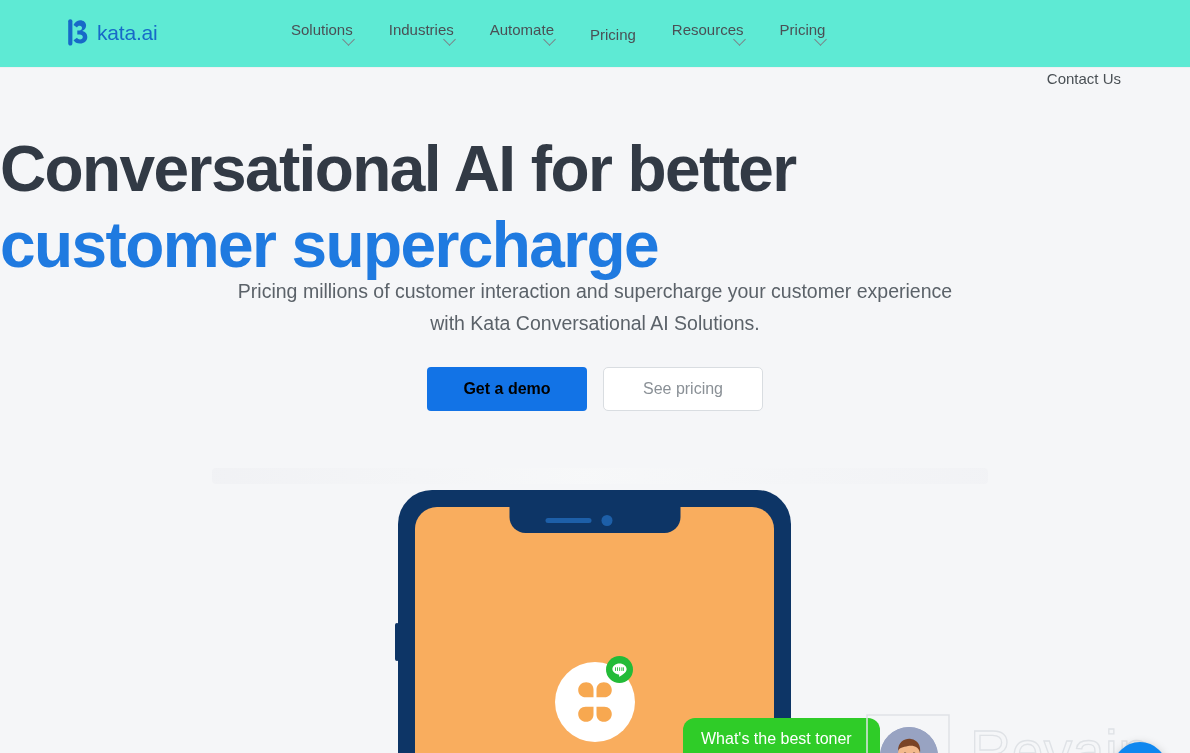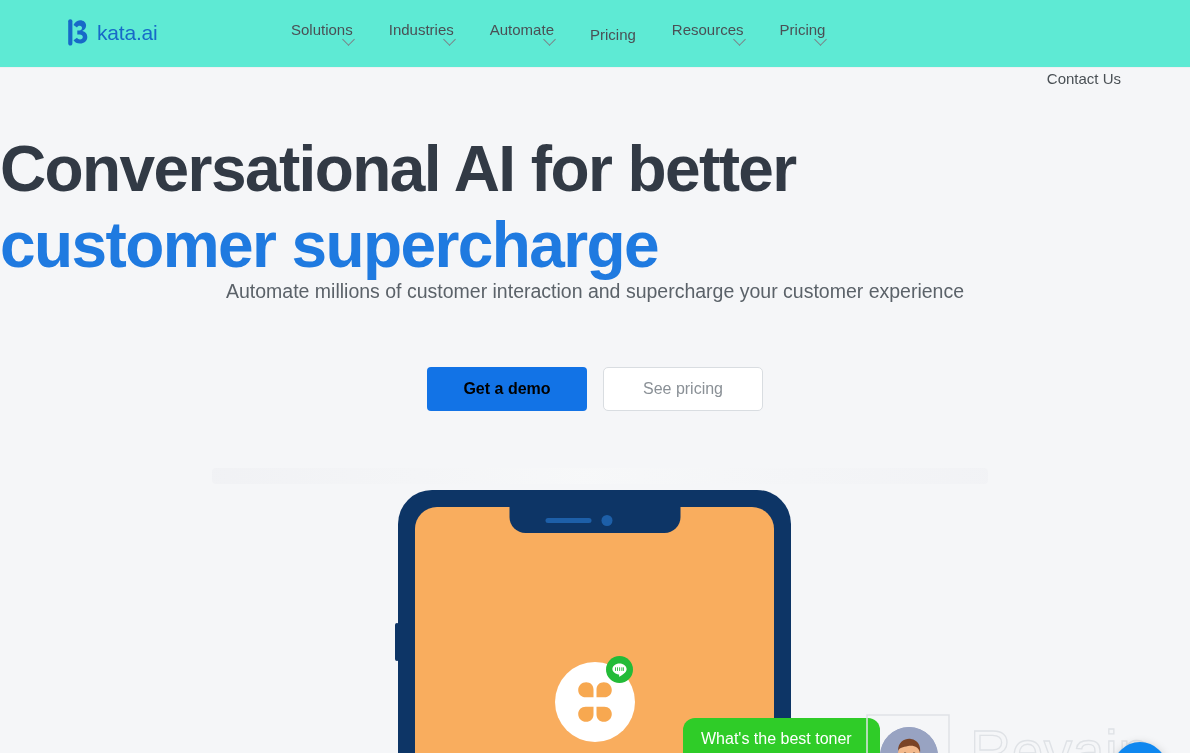--- a/index.html
+++ b/index.html
@@ -251,21 +251,22 @@
   </div>
 
   <div class="hero">
 
     <h1 class="headline">
       <span class="l1">Conversational AI for better</span>
       <span class="l2">customer supercharge</span>
     </h1>
 
     <p class="subhead">
-      <span>Automate millions of customer interaction and supercharge your customer experience</span><br>
+      <span>Pricing millions of customer interaction and supercharge your customer experience</span><br>
+      <span>with Kata Conversational AI Solutions.</span>
     </p>
 
     <div class="cta-row">
       <button class="btn-primary">Get a demo</button>
       <button class="btn-secondary">See pricing</button>
     </div>
 
     <div class="skeleton-band"></div>
 
     <div class="illus">

